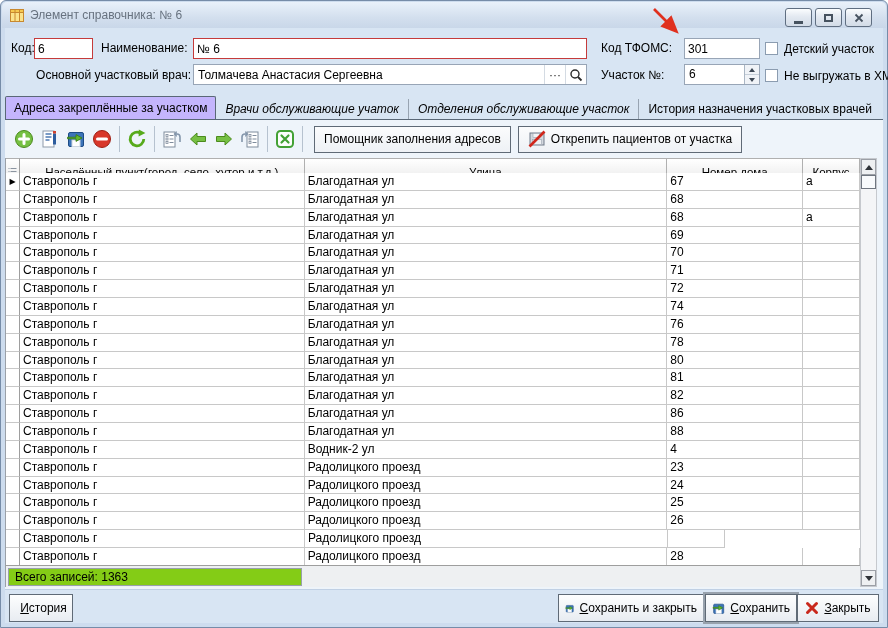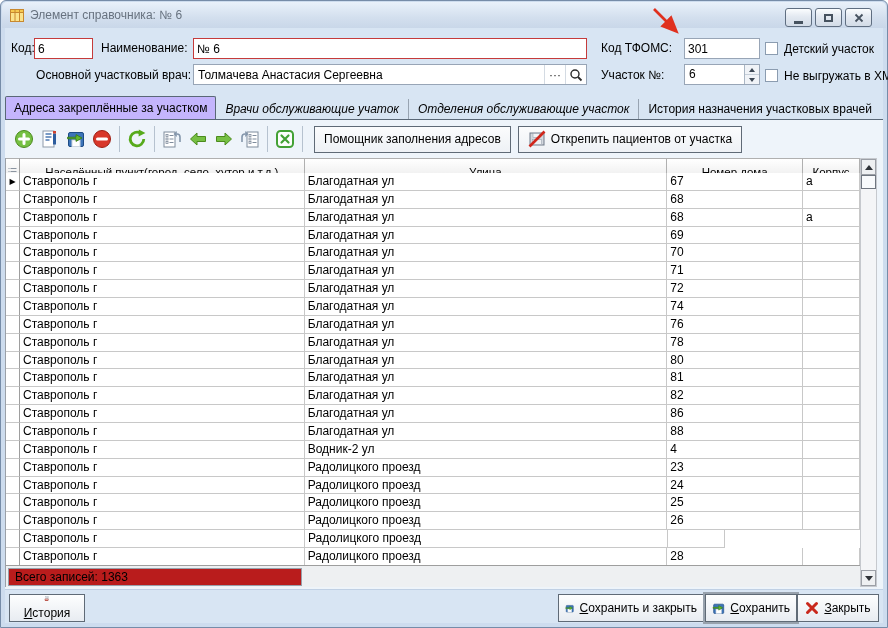--- a/index.html
+++ b/index.html
@@ -86,21 +86,21 @@
   .c-ind{width:14px;border-right:1px solid #9e9e9e;border-bottom:1px solid #c8c8c8;
          display:flex;align-items:center;justify-content:center;font-size:8px;color:#000;}
   .c-city{width:285px;}
   .c-street{width:363px;}
   .c-house{width:136px;}
   .c-corp{width:57px;}
 
   .below-zone{position:absolute;left:0;top:408px;width:855px;bottom:0;background:#eef0f2;
               border-left:1px solid #9aa0a8;}
   .status-box{position:absolute;left:2px;top:2px;width:294px;height:18px;border:1px solid #98a0ab;
-              background:#b91c1c;font-size:12px;padding:1px 0 0 6px;white-space:nowrap;}
+              background:#84cc16;font-size:12px;padding:1px 0 0 6px;white-space:nowrap;}
 
   .scrollbar{position:absolute;left:855px;top:0;width:17px;height:429px;background:#f4f5f7;
              border:1px solid #c6c9ce;}
   .sb-btn{position:absolute;left:0;width:15px;height:16px;background:#eef0f2;
           border:1px solid #9b9fa6;display:flex;align-items:center;justify-content:center;cursor:default;}
   .sb-up{top:0;}
   .sb-down{bottom:0;}
   .sb-thumb{position:absolute;left:0;top:16px;width:15px;height:14px;background:#f8fafc;
             border:1px solid #6f7680;cursor:default;}
   .sb-tri-up{width:0;height:0;border-left:4px solid transparent;border-right:4px solid transparent;
@@ -469,21 +469,21 @@
               </div>
           <div class="sb-thumb"></div>
           <div class="sb-btn sb-down">
                 <span class="sb-tri-down"></span>
               </div>
         </div>
       </div>
     </div>
 
     <div class="footer">
-      <button class="push-btn" style="left:4px;width:76px;flex-direction:column;">
+      <button class="push-btn" style="left:4px;width:64px;">
         <svg width="18" height="18" viewBox="0 0 18 18">
               <rect x="3.5" y="1" width="12" height="15" fill="#fff" stroke="#8a94a2"></rect>
               <path d="M6 4h7M6 6.5h7M6 9h7" stroke="#6f7988"></path>
               <rect x="1.5" y="10.5" width="12" height="6.5" fill="#c0392b" stroke="#8d241a" stroke-width="0.6"></rect>
               <text x="7.5" y="15.8" font-size="5.2" font-weight="bold" fill="#fff" text-anchor="middle">LOG</text>
             </svg>
         <span><u>И</u>стория</span>
       </button>
       <button class="push-btn" style="left:553px;width:146px;">
         <svg width="17" height="17" viewBox="0 0 20 20">

